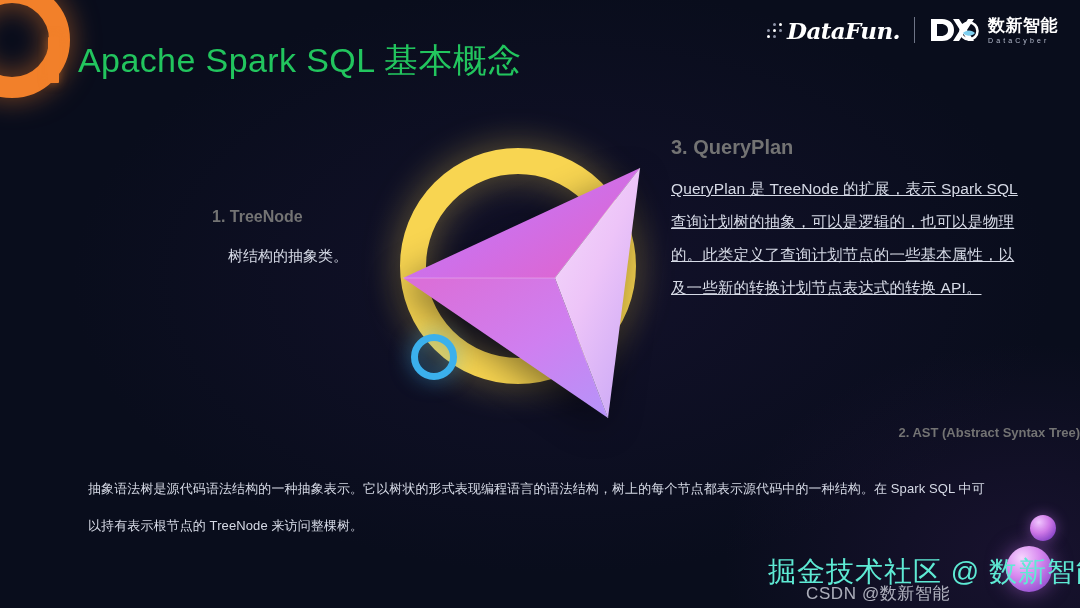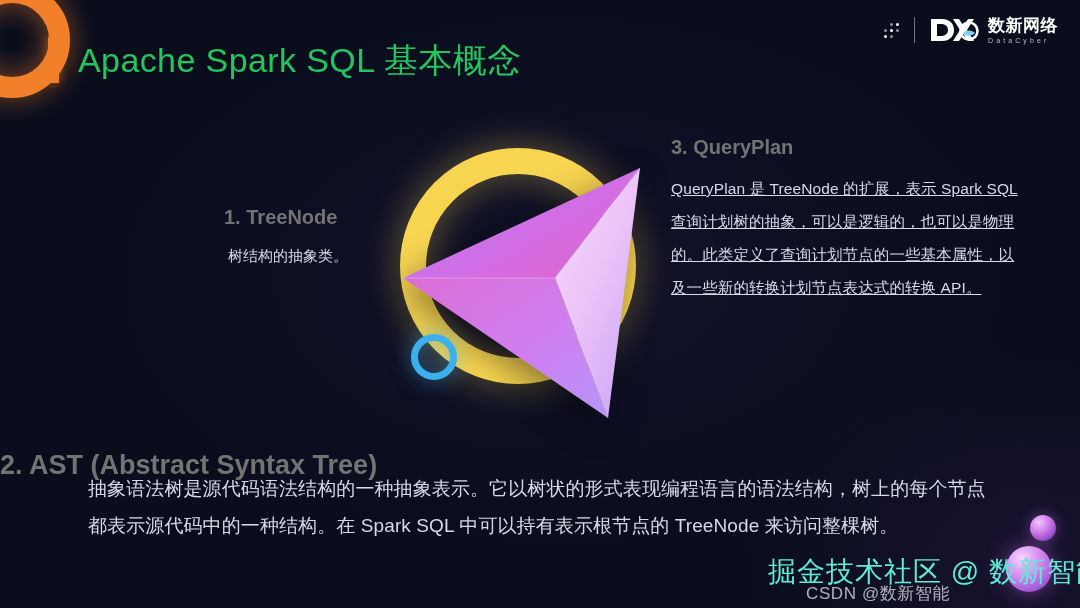--- a/index.html
+++ b/index.html
@@ -203,23 +203,23 @@
     color: #d6dae6;
     font-weight: 400;
   }
   .block-treenode {
     position: absolute;
     left: 200px;
     top: 204px;
     width: 260px;
   }
   .block-treenode .heading {
-    font-size: 20px;
+    font-size: 16px;
     line-height: 26px;
-    margin-left: 24px;
+    margin-left: 12px;
   }
   .block-treenode .body-text {
     font-size: 15px;
     line-height: 24px;
     margin-top: 14px;
     margin-left: 28px;
   }
   .block-queryplan {
     position: absolute;
     left: 671px;
@@ -234,31 +234,31 @@
     font-size: 15.5px;
     line-height: 33px;
     margin-top: 12px;
     letter-spacing: 0.1px;
     text-decoration: underline;
   }
   .block-ast-heading {
     position: absolute;
     left: 0;
     right: 0;
-    top: 452px;
-    text-align: left;
-    font-size: 27px;
+    top: 420px;
+    text-align: right;
+    font-size: 13px;
     line-height: 26px;
   }
   .block-ast-body {
     position: absolute;
     left: 88px;
     top: 470px;
     width: 906px;
-    font-size: 19px;
+    font-size: 13px;
     line-height: 37px;
     text-align: left;
     letter-spacing: 0.1px;
   }
   
   .wm-juejin {
     position: absolute;
     left: 768px;
     top: 557px;
     font-size: 28px;
@@ -298,33 +298,34 @@
         <i class="off"></i>
           <i class="dim"></i>
           <i></i>
         <i class="dim"></i>
           <i></i>
           <i class="dim"></i>
         <i></i>
           <i class="dim"></i>
           <i class="off"></i>
       </span>
+      <span class="wordmark">DataFun.</span>
     </div>
     <div class="brand-divider"></div>
     <div class="logo-datacyber">
       <span class="dc-mark">
         <svg width="52" height="28" viewBox="0 0 52 28">
           <path d="M2 3 L2 25 L13 25 C21 25 25 20 25 14 C25 8 21 3 13 3 Z M8 8 L12 8 C16.5 8 19 10.5 19 14 C19 17.5 16.5 20 12 20 L8 20 Z" fill="#ffffff"></path>
           <path d="M24 3 L31 14 L24 25 L30 25 L34.5 18 L39 25 L45 25 L38 14 L45 3 L39 3 L34.5 10 L30 3 Z" fill="#ffffff"></path>
           <circle cx="40" cy="15" r="8.5" fill="none" stroke="#ffffff" stroke-width="2.6"></circle>
           <path d="M34 17 C37 13.5 43 13.5 46 17 C43 20.5 37 20.5 34 17 Z" fill="#7fd0f0"></path>
         </svg>
       </span>
       <span class="dc-cn">
-        <span class="dc-cn-main">数新网络</span>
+        <span class="dc-cn-main">数新智能</span>
         <span class="dc-cn-sub">DataCyber</span>
       </span>
     </div>
   </div>
 
   <div class="art">
     <div class="yellow-ring"></div>
     <div class="blue-ring"></div>
     <svg class="tetra" viewBox="0 0 300 320">
       <defs>

